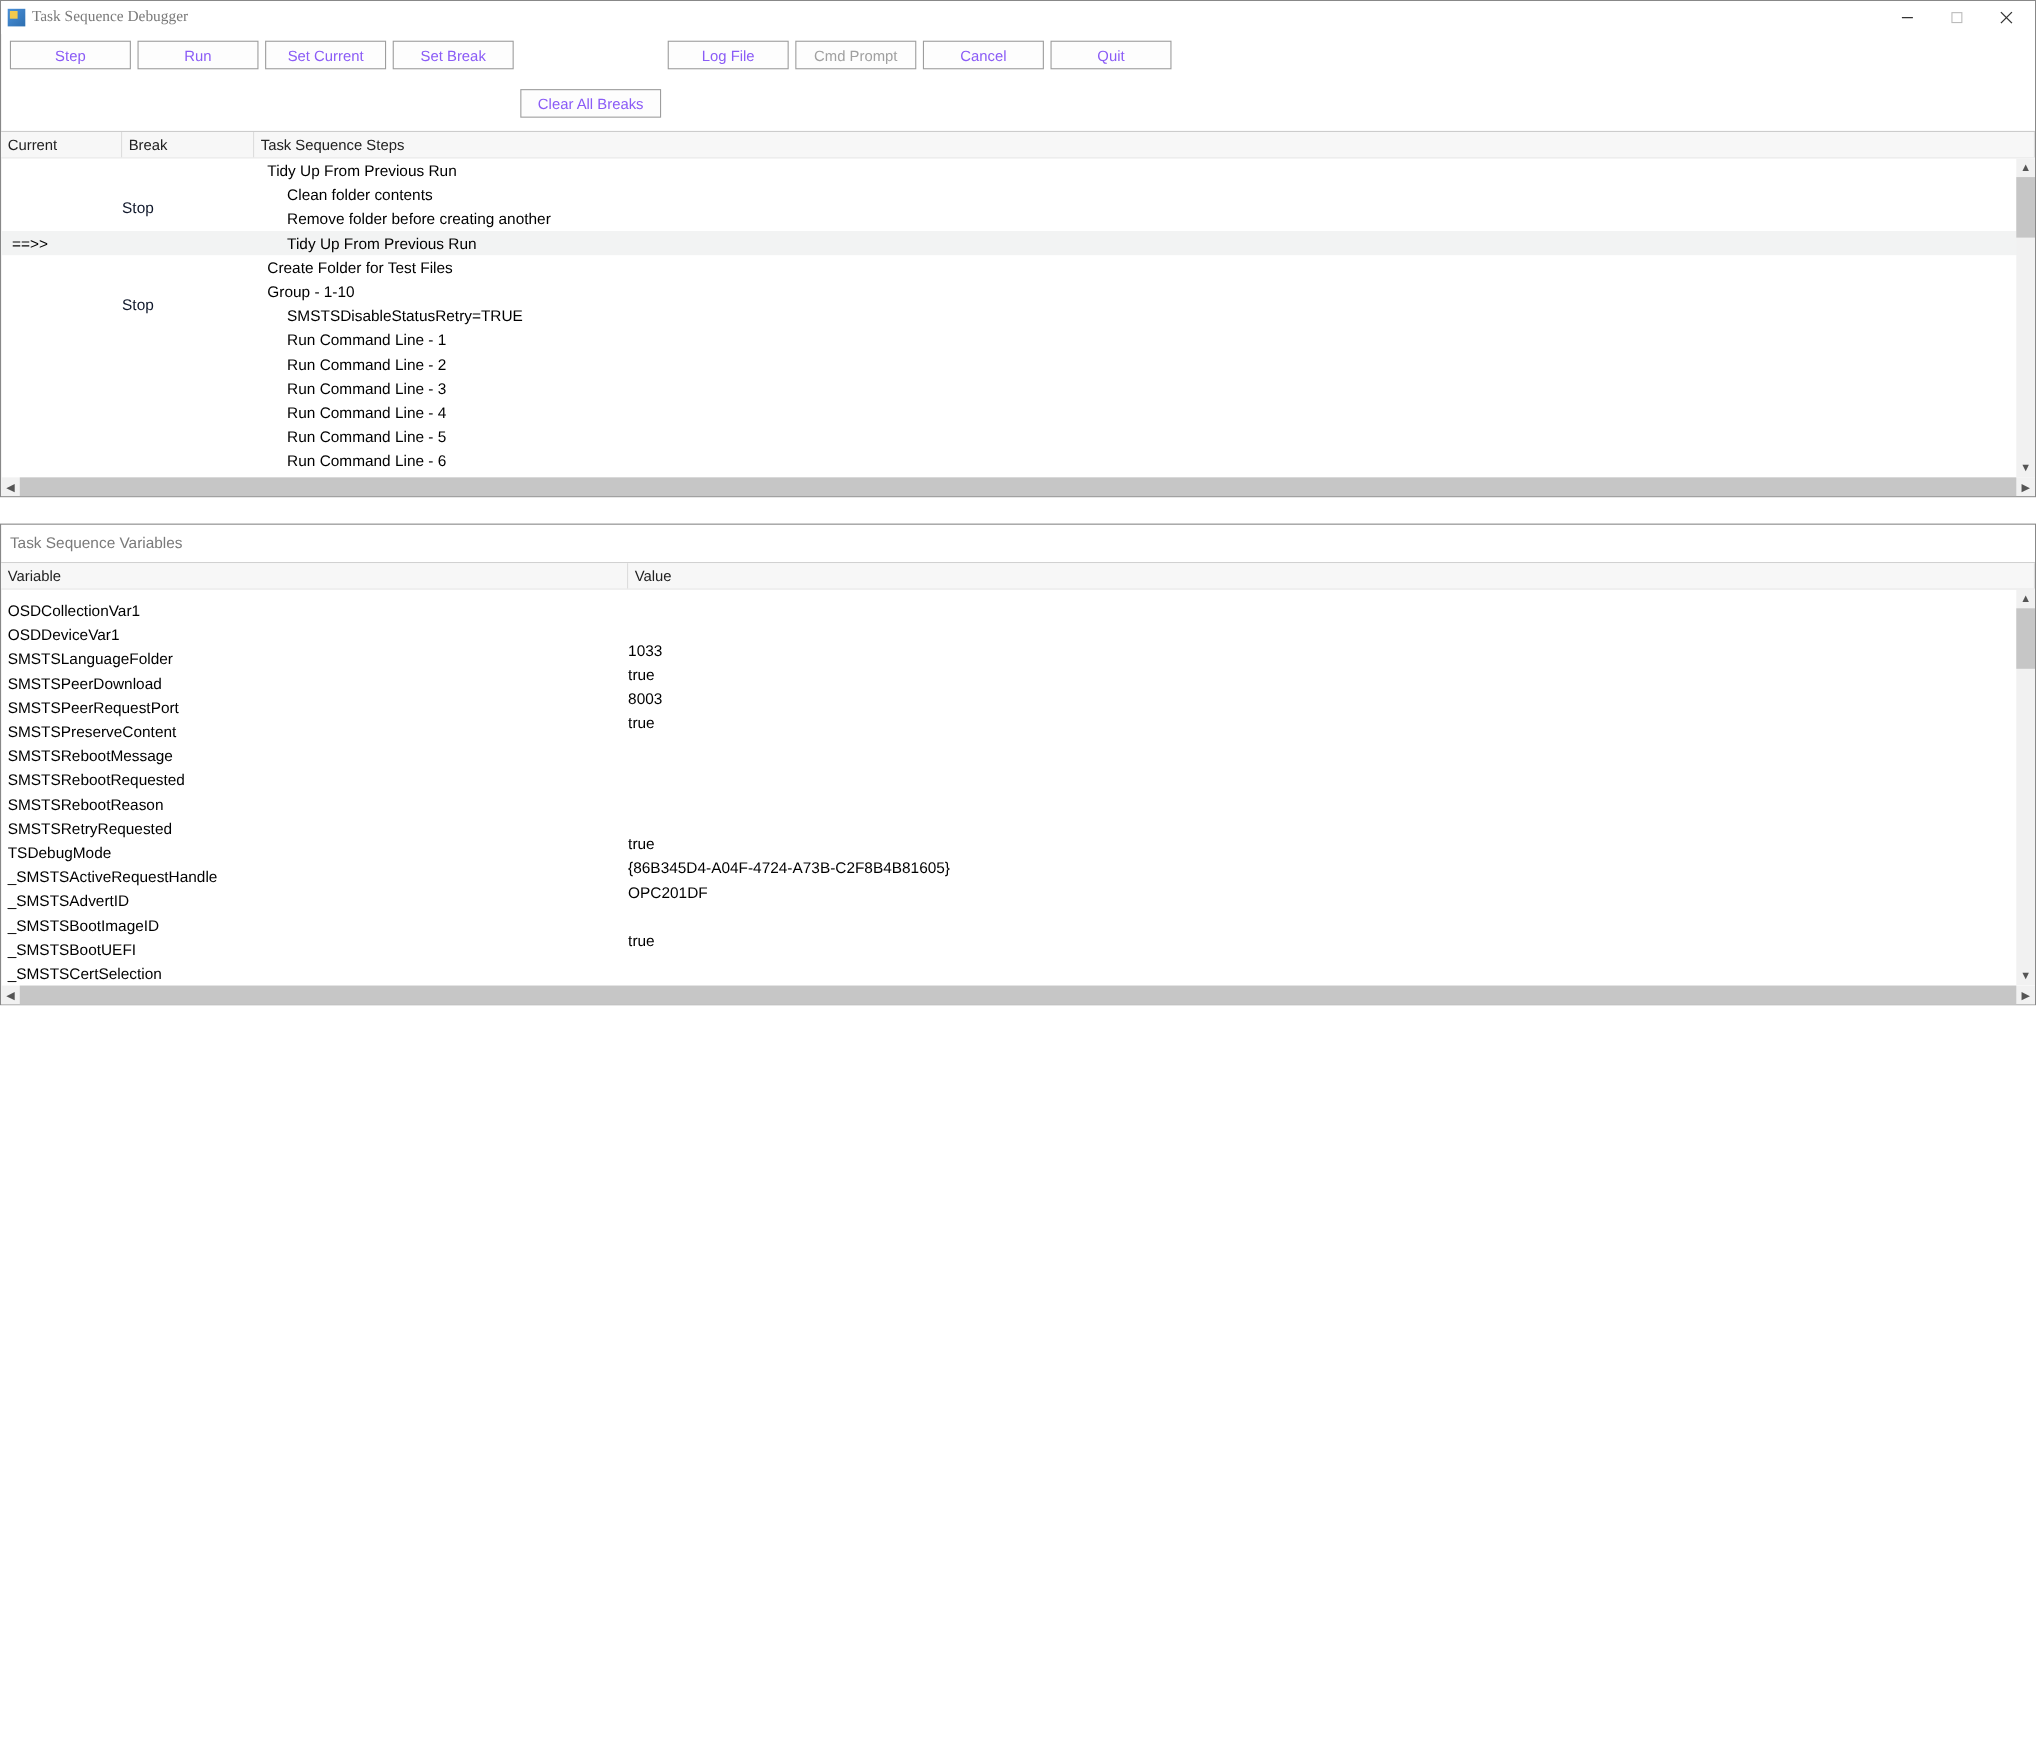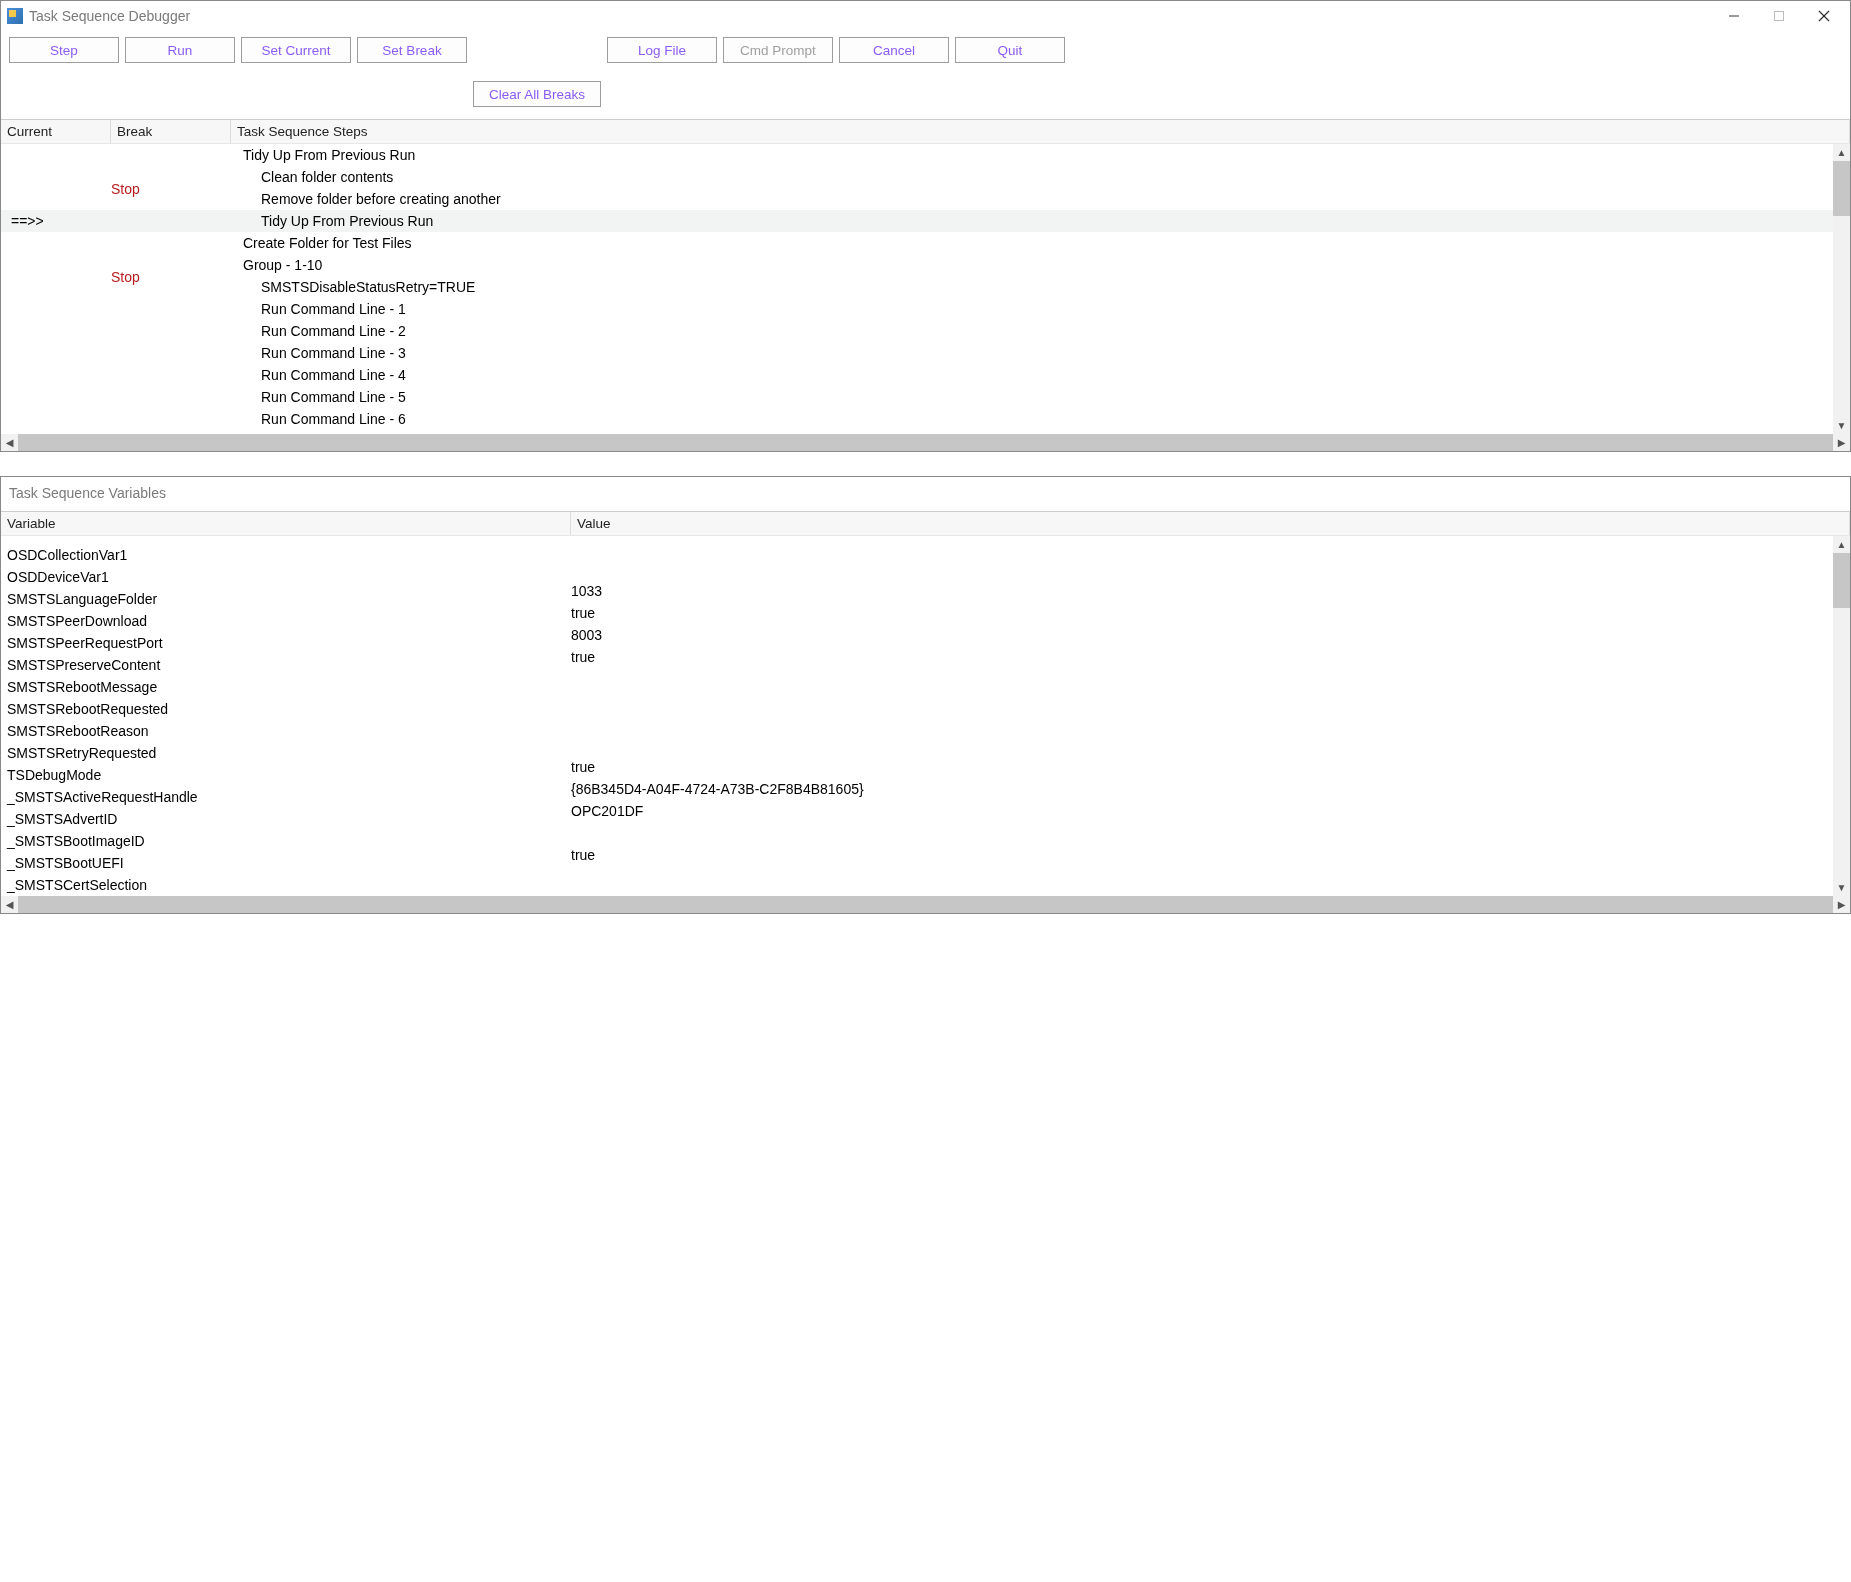--- a/index.html
+++ b/index.html
@@ -34,20 +34,21 @@
   .titlebar .app-icon::after{
     content:"";
     position:absolute;
     top:2px; left:2px; width:7px; height:7px;
     background:#f3c94b;
   }
   .titlebar .title {
     color: #7a7a7a;
     font-size: 14px;
     flex: 0 0 auto;
+    font-family: Liberation Serif, serif;
   }
   .titlebar .spacer { flex: 1 1 auto; }
   .win-controls { display:flex; height:100%; }
   .win-btn {
     width: 45px;
     height: 100%;
     display:flex;
     align-items:center;
     justify-content:center;
     color:#333;
@@ -103,21 +104,21 @@
     position:relative;
   }
   .row {
     display:flex;
     height:22px;
     font-size:14px;
     align-items:center;
   }
   .row.hl { background:#f2f3f3; }
   .c-cur { width: 110px; padding-left:10px; }
-  .c-brk { width: 120px; color:#b91c1c;margin-top:24px; }
+  .c-brk { width: 120px; color:#0f172a;margin-top:24px; }
   .c-step { flex:1; }
   .ind0 { padding-left: 12px; }
   .ind1 { padding-left: 30px; }
   .scrollbar-v {
     position:absolute;
     right:0; top:0; bottom:0;
     width:17px;
     background:#f1f1f1;
     display:flex;
     flex-direction:column;

